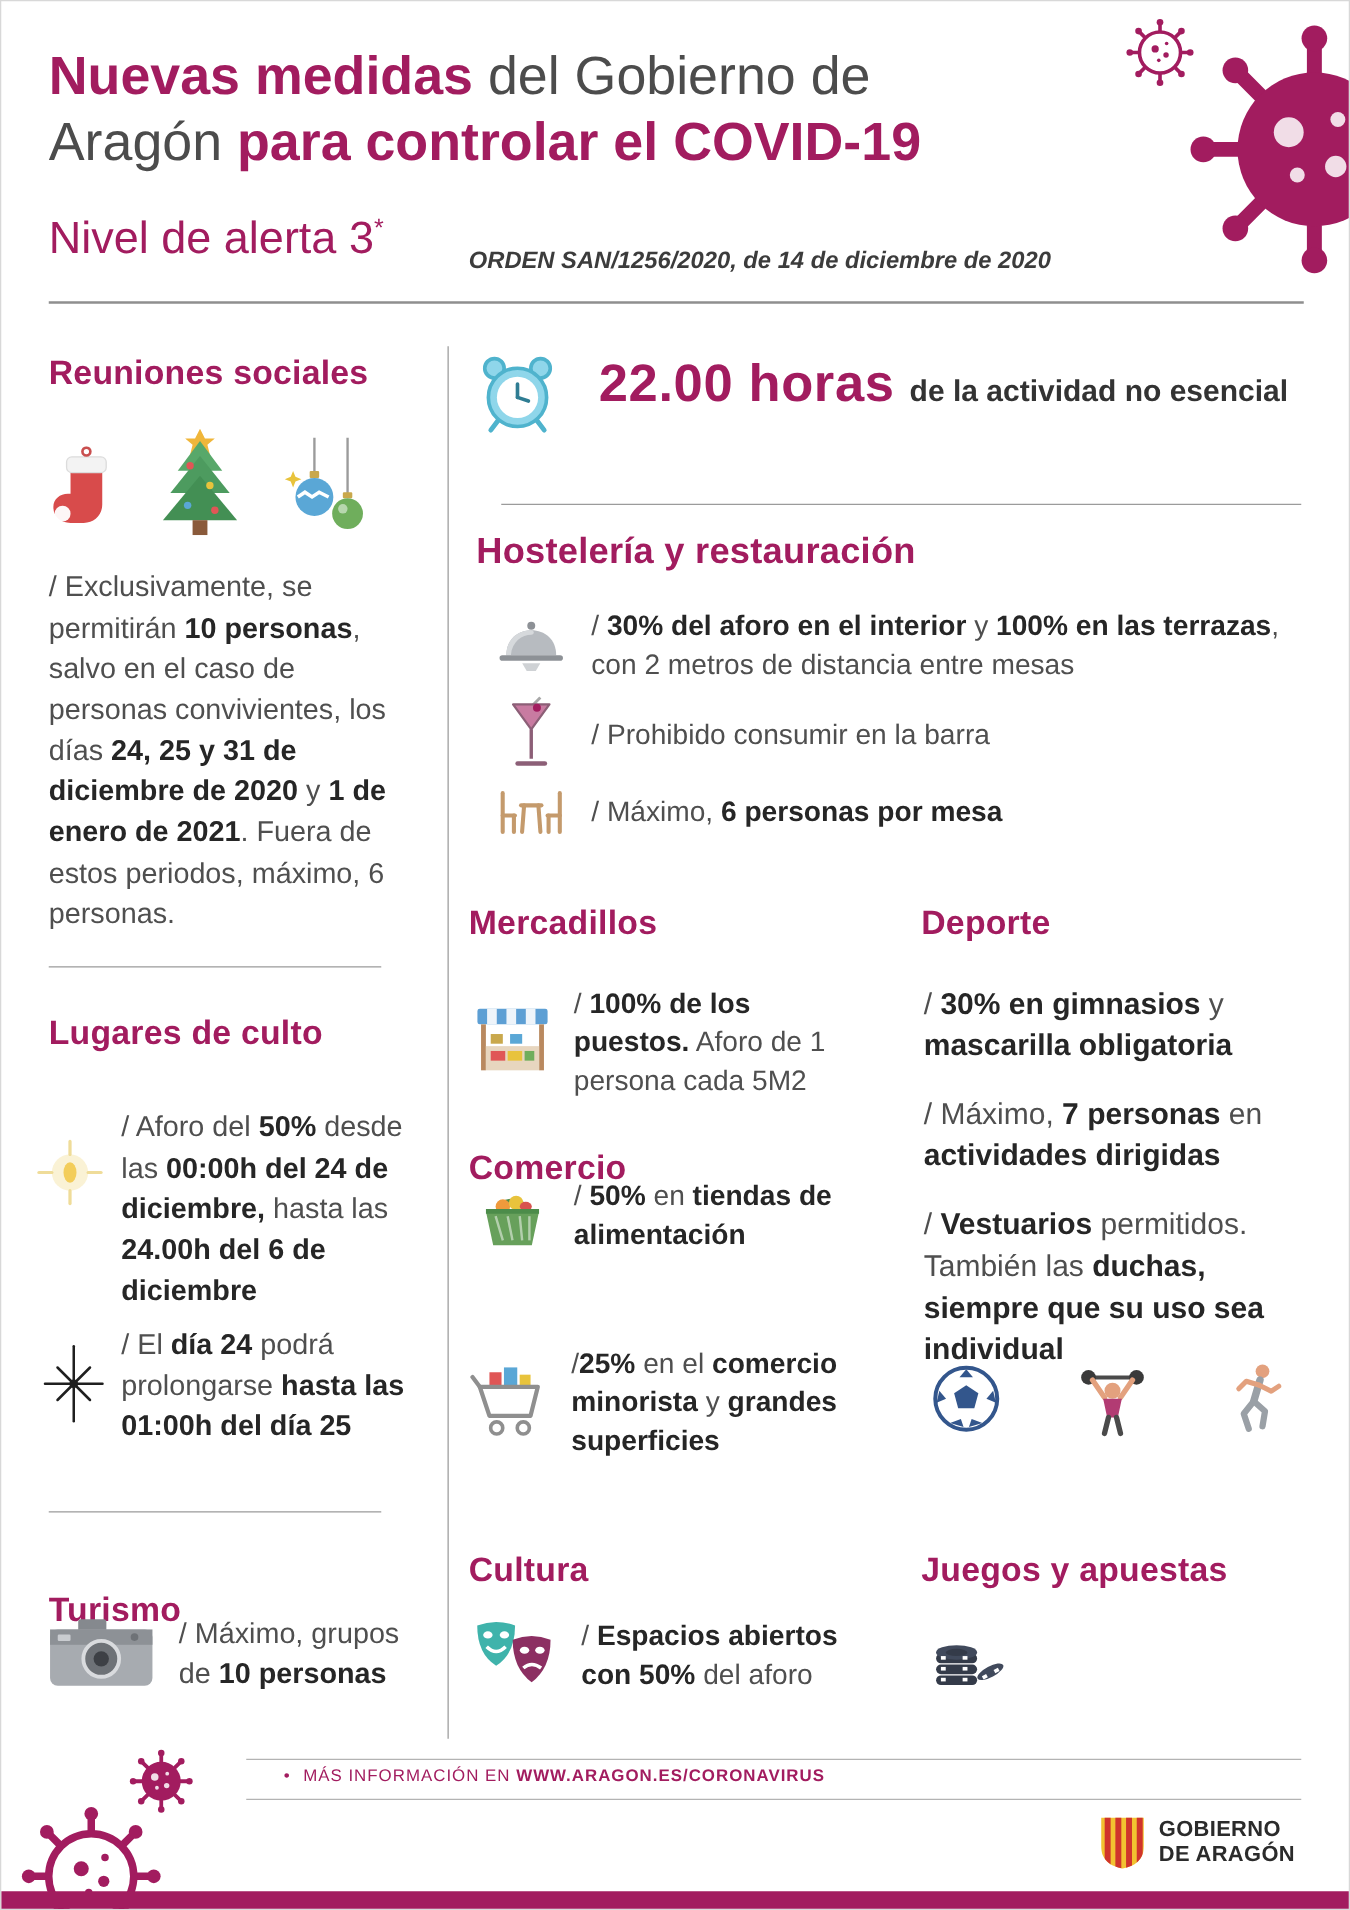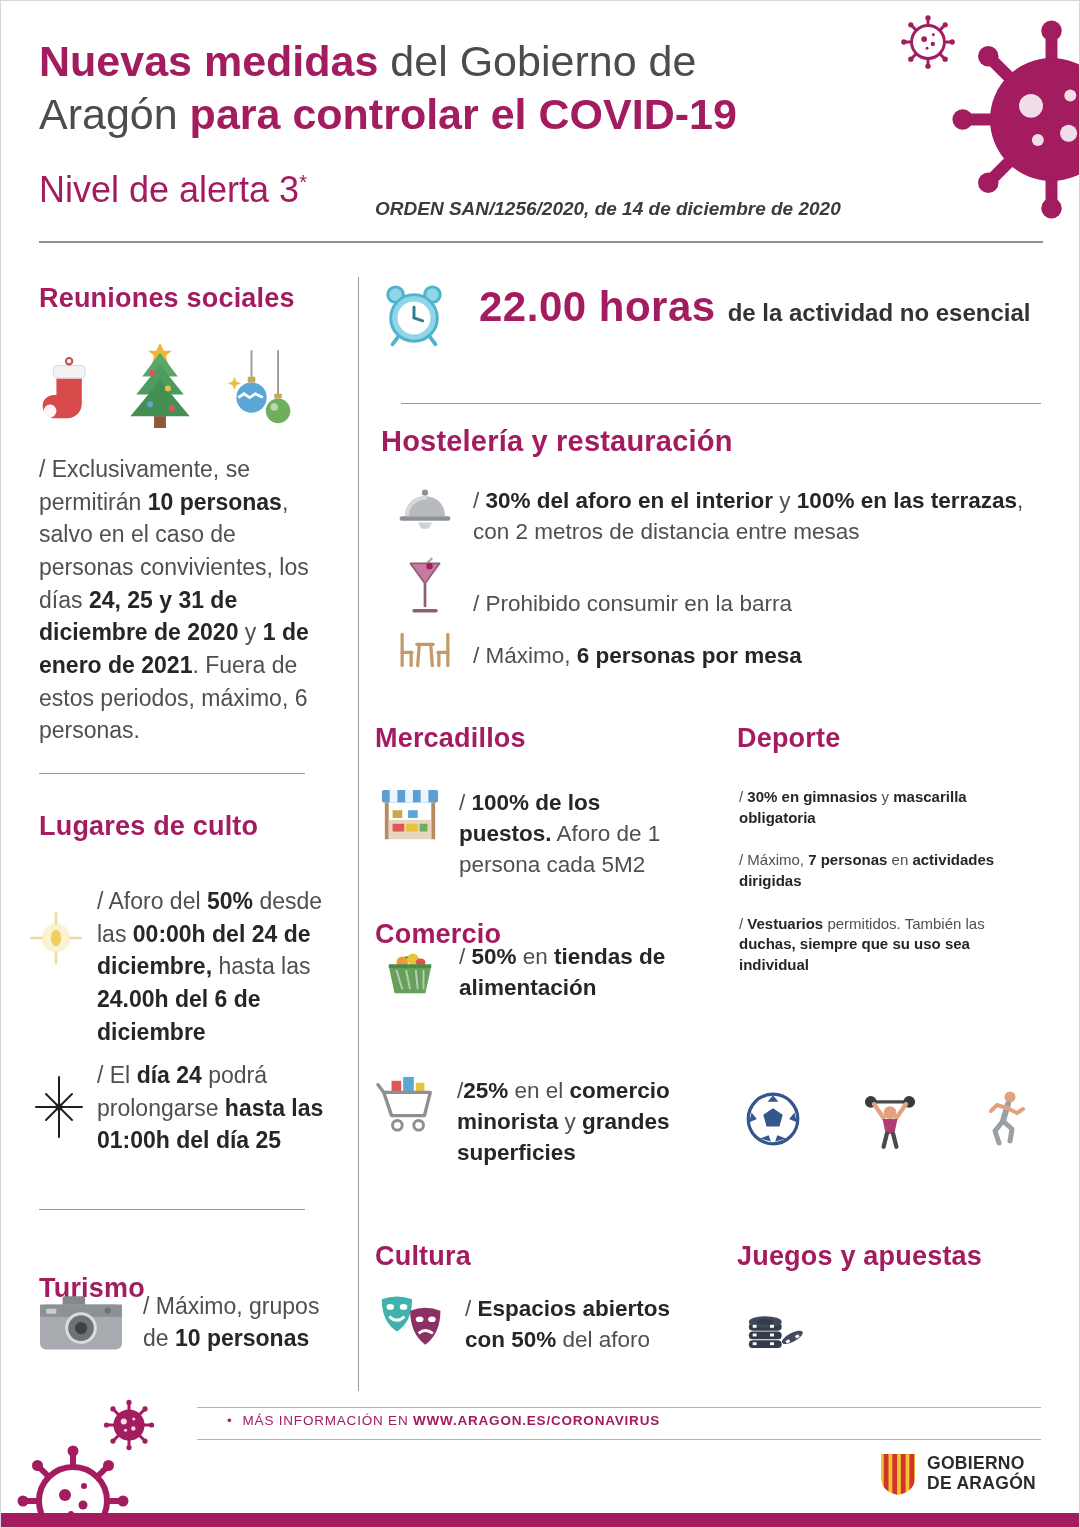--- a/index.html
+++ b/index.html
@@ -24,24 +24,24 @@
   
   .hr{position:absolute;height:1px;background:var(--line)}
   .vr{position:absolute;width:1px;background:var(--line)}
   .header-rule{left:38px;top:240px;width:1004px;height:2px;background:#8f8f8f}
   
   .h2{position:absolute;color:var(--magenta);font-weight:bold;font-size:27px;letter-spacing:.2px}
   
   .rich{position:absolute;color:var(--ink)}
   .rich .b{font-weight:bold;color:var(--ink-bold)}
   .t23{font-size:23px;line-height:1.42}
-  .t22{font-size:15px;line-height:1.38}
-  
-  .row{position:absolute;display:flex;gap:16px;align-items:flex-end;color:var(--ink)}
-  .row.top{align-items:flex-start}
+  .t22{font-size:24px;line-height:1.38}
+  
+  .row{position:absolute;display:flex;gap:16px;align-items:center;color:var(--ink)}
+  .row.top{align-items:center}
   .icon-box{flex:0 0 auto;display:flex;justify-content:center;align-items:center}
   .row .txt{font-size:22.5px;line-height:1.38;color:var(--ink)}
   .row .txt .b{font-weight:bold;color:var(--ink-bold)}
   
   .closing-text{left:478px;top:282px}
   .closing-intro{font-size:25px;font-weight:bold;color:#333}
   .closing-time{font-size:42px;font-weight:bold;color:var(--magenta);letter-spacing:.5px}
   .closing-scope{font-size:24px;font-weight:bold;color:#333;margin-left:12px}
   
   .deporte-body p{margin-bottom:22px}

